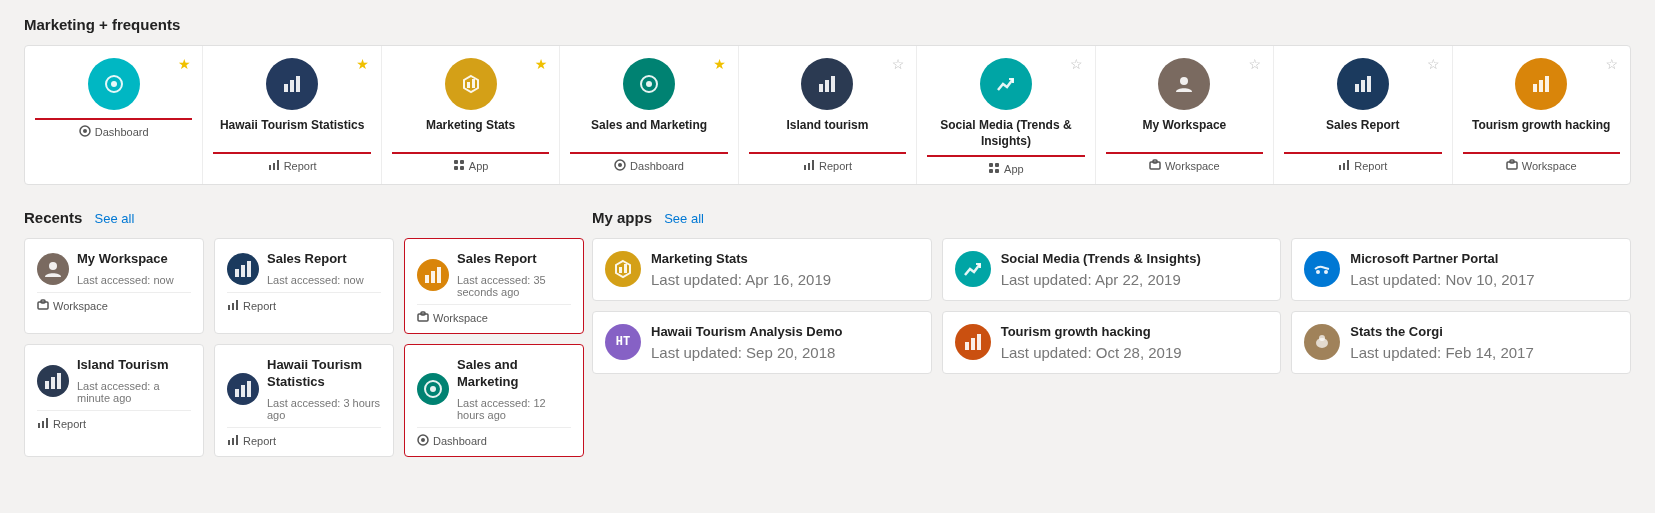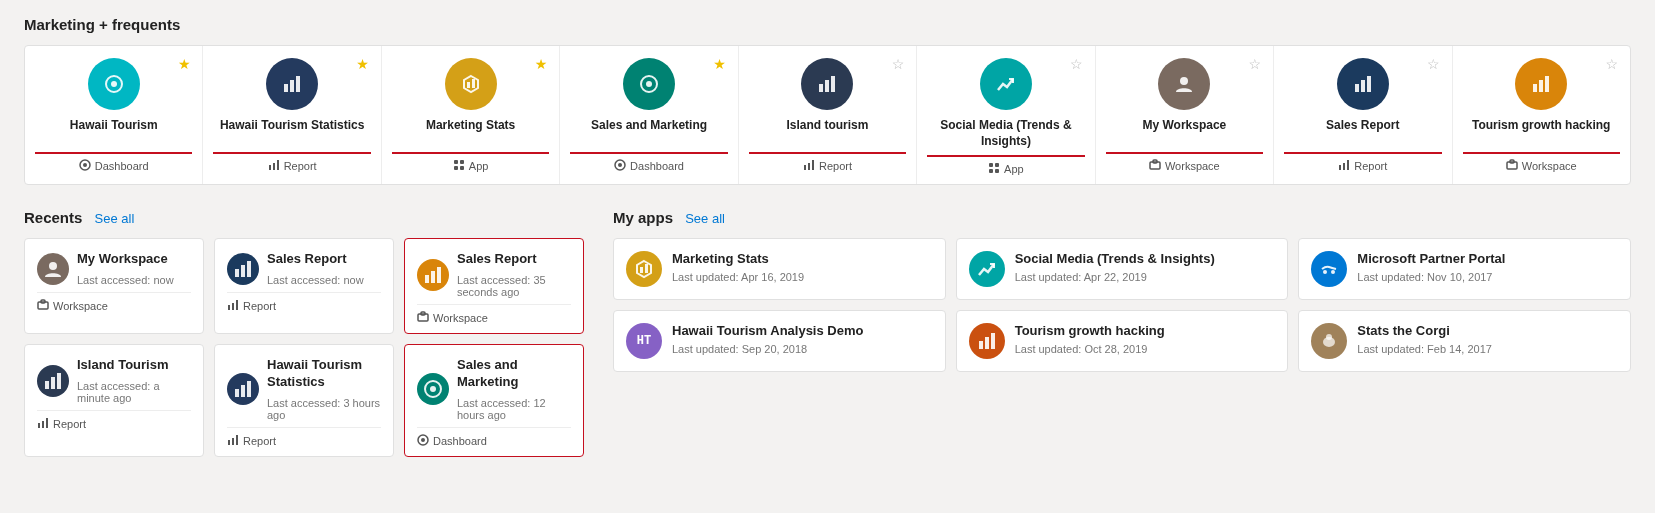--- a/index.html
+++ b/index.html
@@ -86,21 +86,21 @@
       color: #555;
       display: flex;
       align-items: center;
       justify-content: center;
       gap: 4px;
     }
 
     
     .bottom-row {
       display: flex;
-      gap: 29px;
+      gap: 8px;
       justify-content: space-between;
     }
 
     .recents-section {
       flex: 0 0 560px;
     }
 
     .myapps-section {
       flex: 1;
     }
@@ -200,40 +200,39 @@
     }
 
     .app-info { flex: 1; }
     .app-name {
       font-size: 13px;
       font-weight: 600;
       color: #222;
       line-height: 1.3;
     }
     .app-date {
-      font-size: 11px;
+      font-size: 15px;
       color: #777;
       margin-top: 3px;
     }
   </style>
 </head>
 <body>
 
 <div>
   <div class="section-title">Marketing + frequents</div>
   <div class="favorites-row" id="fav-row">
       <div class="fav-card">
     <span class="star-icon">★</span>
     <div class="fav-icon-wrap" style="background:#00b7c3">
       <svg width="20" height="20" viewBox="0 0 20 20">
             <circle cx="10" cy="10" r="8" fill="none" stroke="rgba(255,255,255,0.9)" stroke-width="2"></circle>
             <circle cx="10" cy="10" r="3" fill="rgba(255,255,255,0.9)"></circle>
           </svg>
     </div>
-    <div class="fav-name">Hawaii Tourism</div>
     <div class="fav-type-bar" style="border-top-color: #c50f1f;">
       <span style="font-size:11px;">
         <svg width="12" height="12" viewBox="0 0 12 12">
               <circle cx="6" cy="6" r="5" fill="none" stroke="#555" stroke-width="1.5"></circle>
               <circle cx="6" cy="6" r="2" fill="#555"></circle>
             </svg>
       </span>
       <span>Dashboard</span>
     </div>
   </div>

